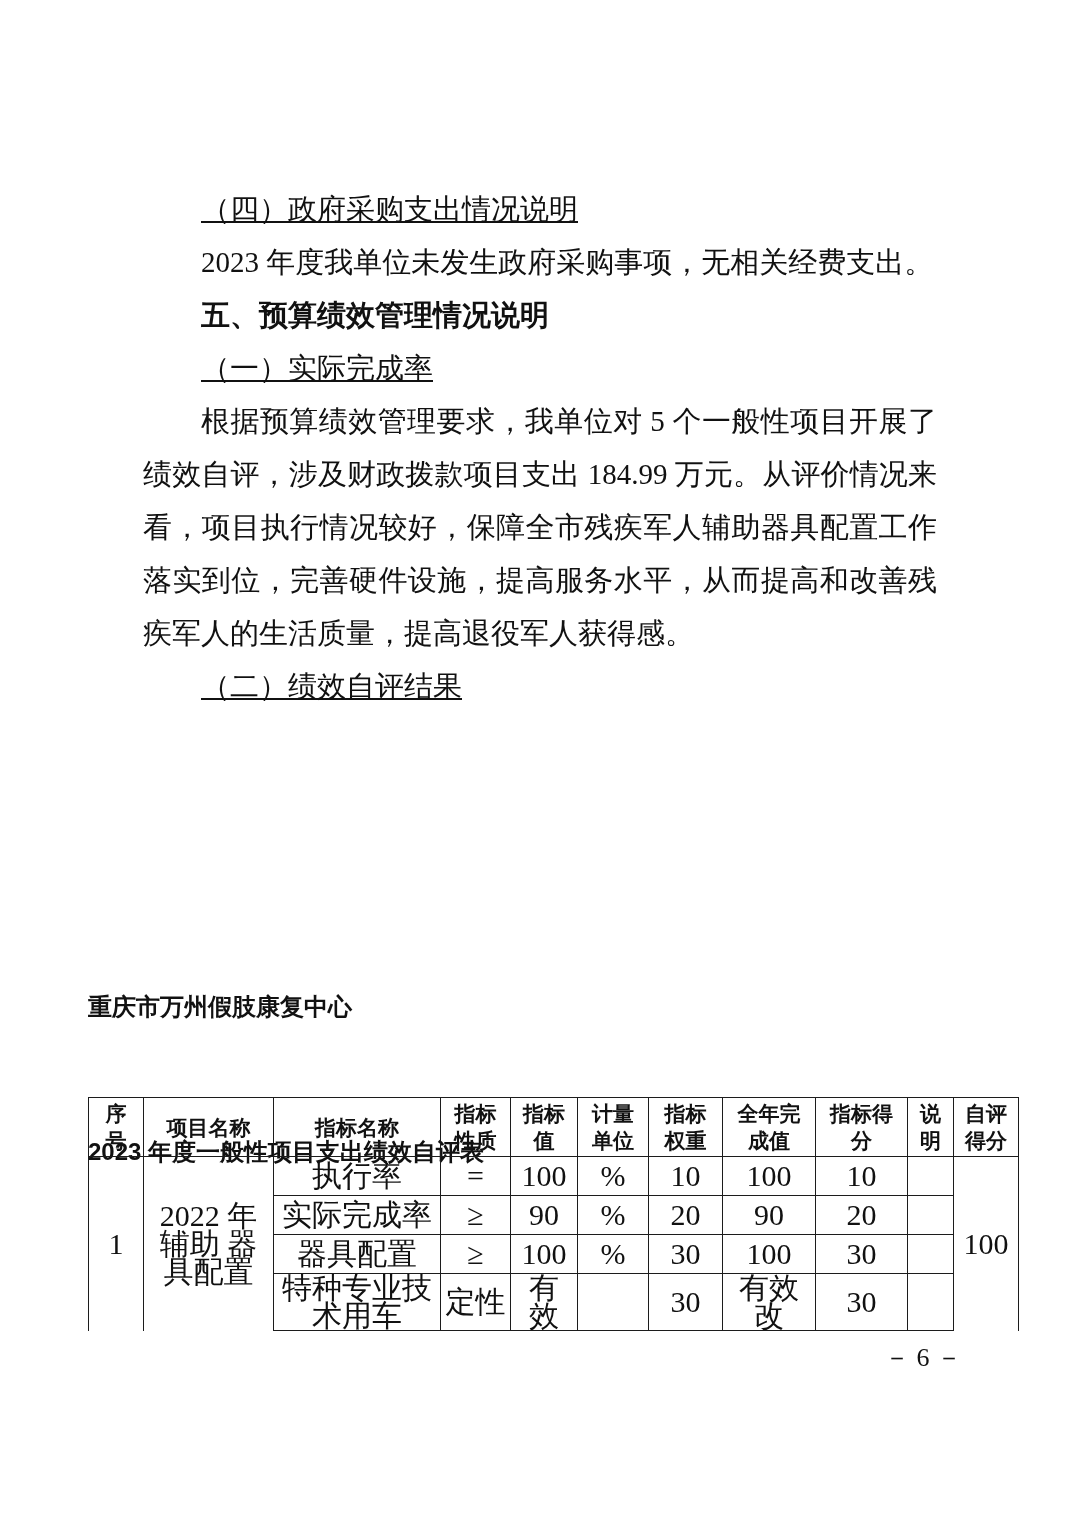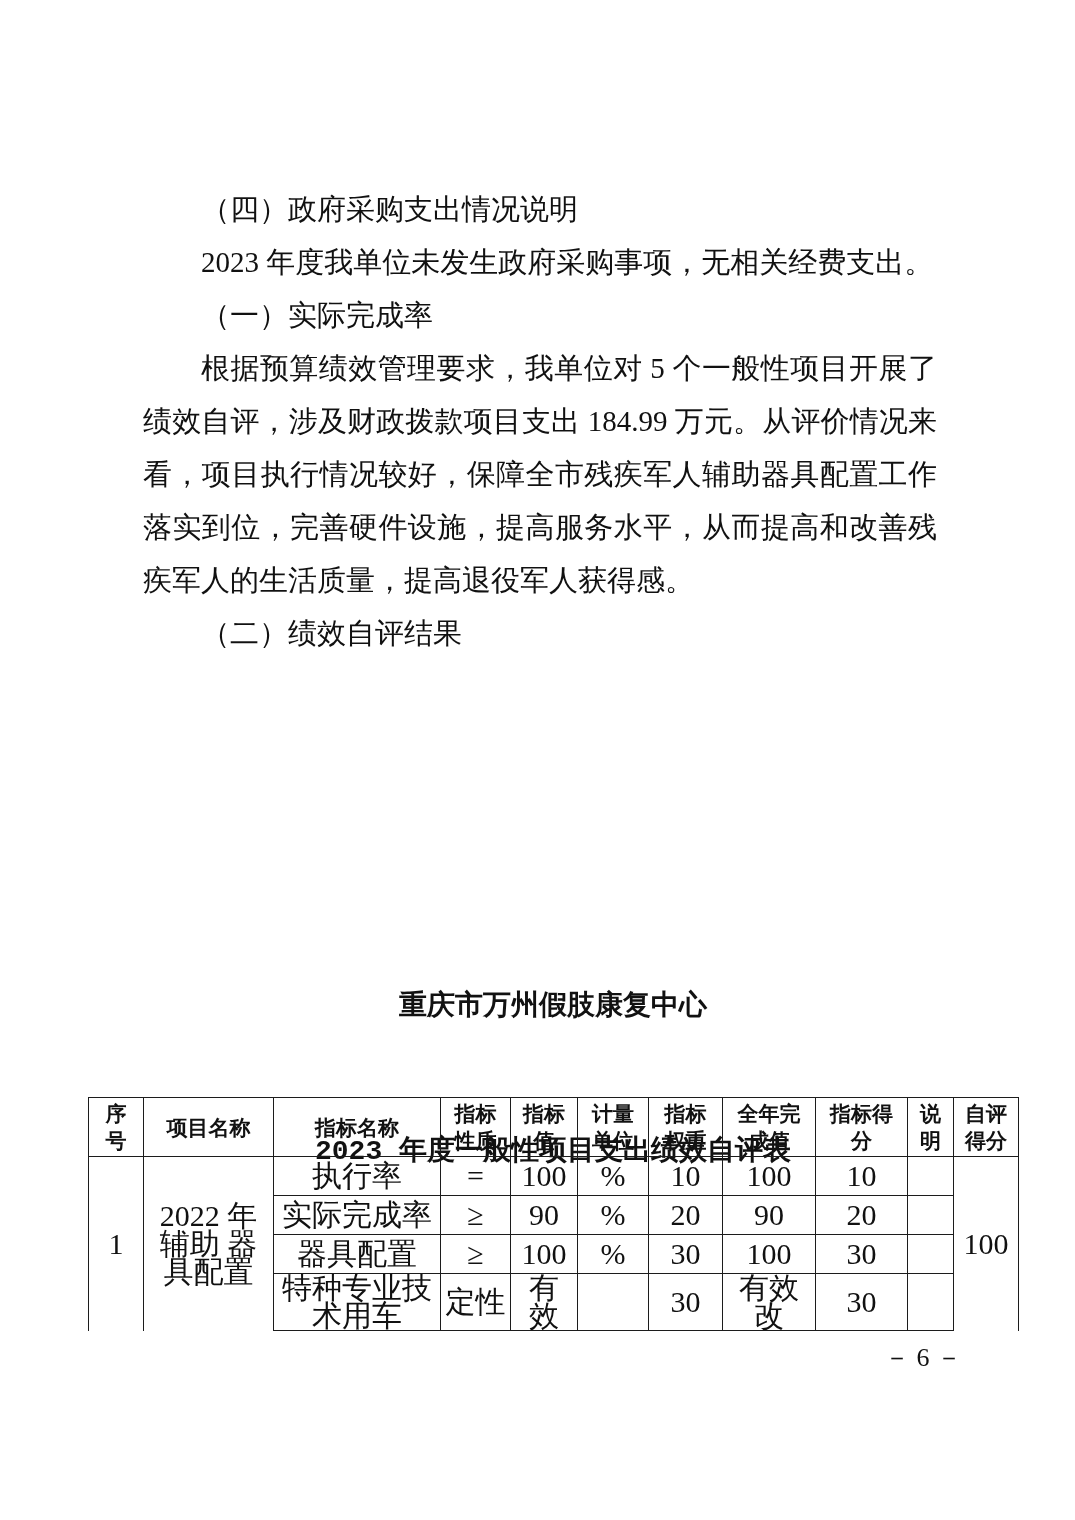--- a/index.html
+++ b/index.html
@@ -19,33 +19,33 @@
     width: 794px;
     font-family: "Liberation Serif", "DejaVu Serif", serif;
     font-size: 29px;
     line-height: 53px;
     text-align: justify;
   }
   .text-flow p, .text-flow div { margin: 0; text-indent: 2em; }
   .heading-kai {
     font-family: "Liberation Serif", "DejaVu Serif", serif;
     font-weight: normal;
+    text-decoration: underline;
   }
   .heading-hei {
     font-family: "Liberation Sans", "DejaVu Sans", sans-serif;
     font-weight: bold;
   }
   .center-title {
     position: absolute;
     left: 88px;
     width: 930px;
-    text-align: center;
-    font-family: Liberation Mono, monospace;
+    font-family: Liberation Sans, sans-serif;
     font-weight: bold;
-    font-size: 28px;
+    font-size: 24px;
     line-height: 42px;
     text-indent: 0;
   }
   .title-org   { top: 986px; }
   .title-table { top: 1100px; margin-top: 31px; }
 
   table.eval-table {
     position: absolute;
     left: 88px;
     top: 1097px;
@@ -86,20 +86,21 @@
   }
 </style>
 </head>
 <body>
 
 <div class="page">
 
   <div class="text-flow">
     <div class="heading-kai">（四）政府采购支出情况说明</div>
     <p>2023 年度我单位未发生政府采购事项，无相关经费支出。</p>
+    <div class="heading-hei">五、预算绩效管理情况说明</div>
     <div class="heading-kai">（一）实际完成率</div>
     <p>根据预算绩效管理要求，我单位对 5 个一般性项目开展了绩效自评，涉及财政拨款项目支出 184.99 万元。从评价情况来看，项目执行情况较好，保障全市残疾军人辅助器具配置工作落实到位，完善硬件设施，提高服务水平，从而提高和改善残疾军人的生活质量，提高退役军人获得感。</p>
     <div class="heading-kai">（二）绩效自评结果</div>
   </div>
 
   <div class="center-title title-org">重庆市万州假肢康复中心</div>
   <div class="center-title title-table">2023 年度一般性项目支出绩效自评表</div>
 
   <table class="eval-table">
     <colgroup>

